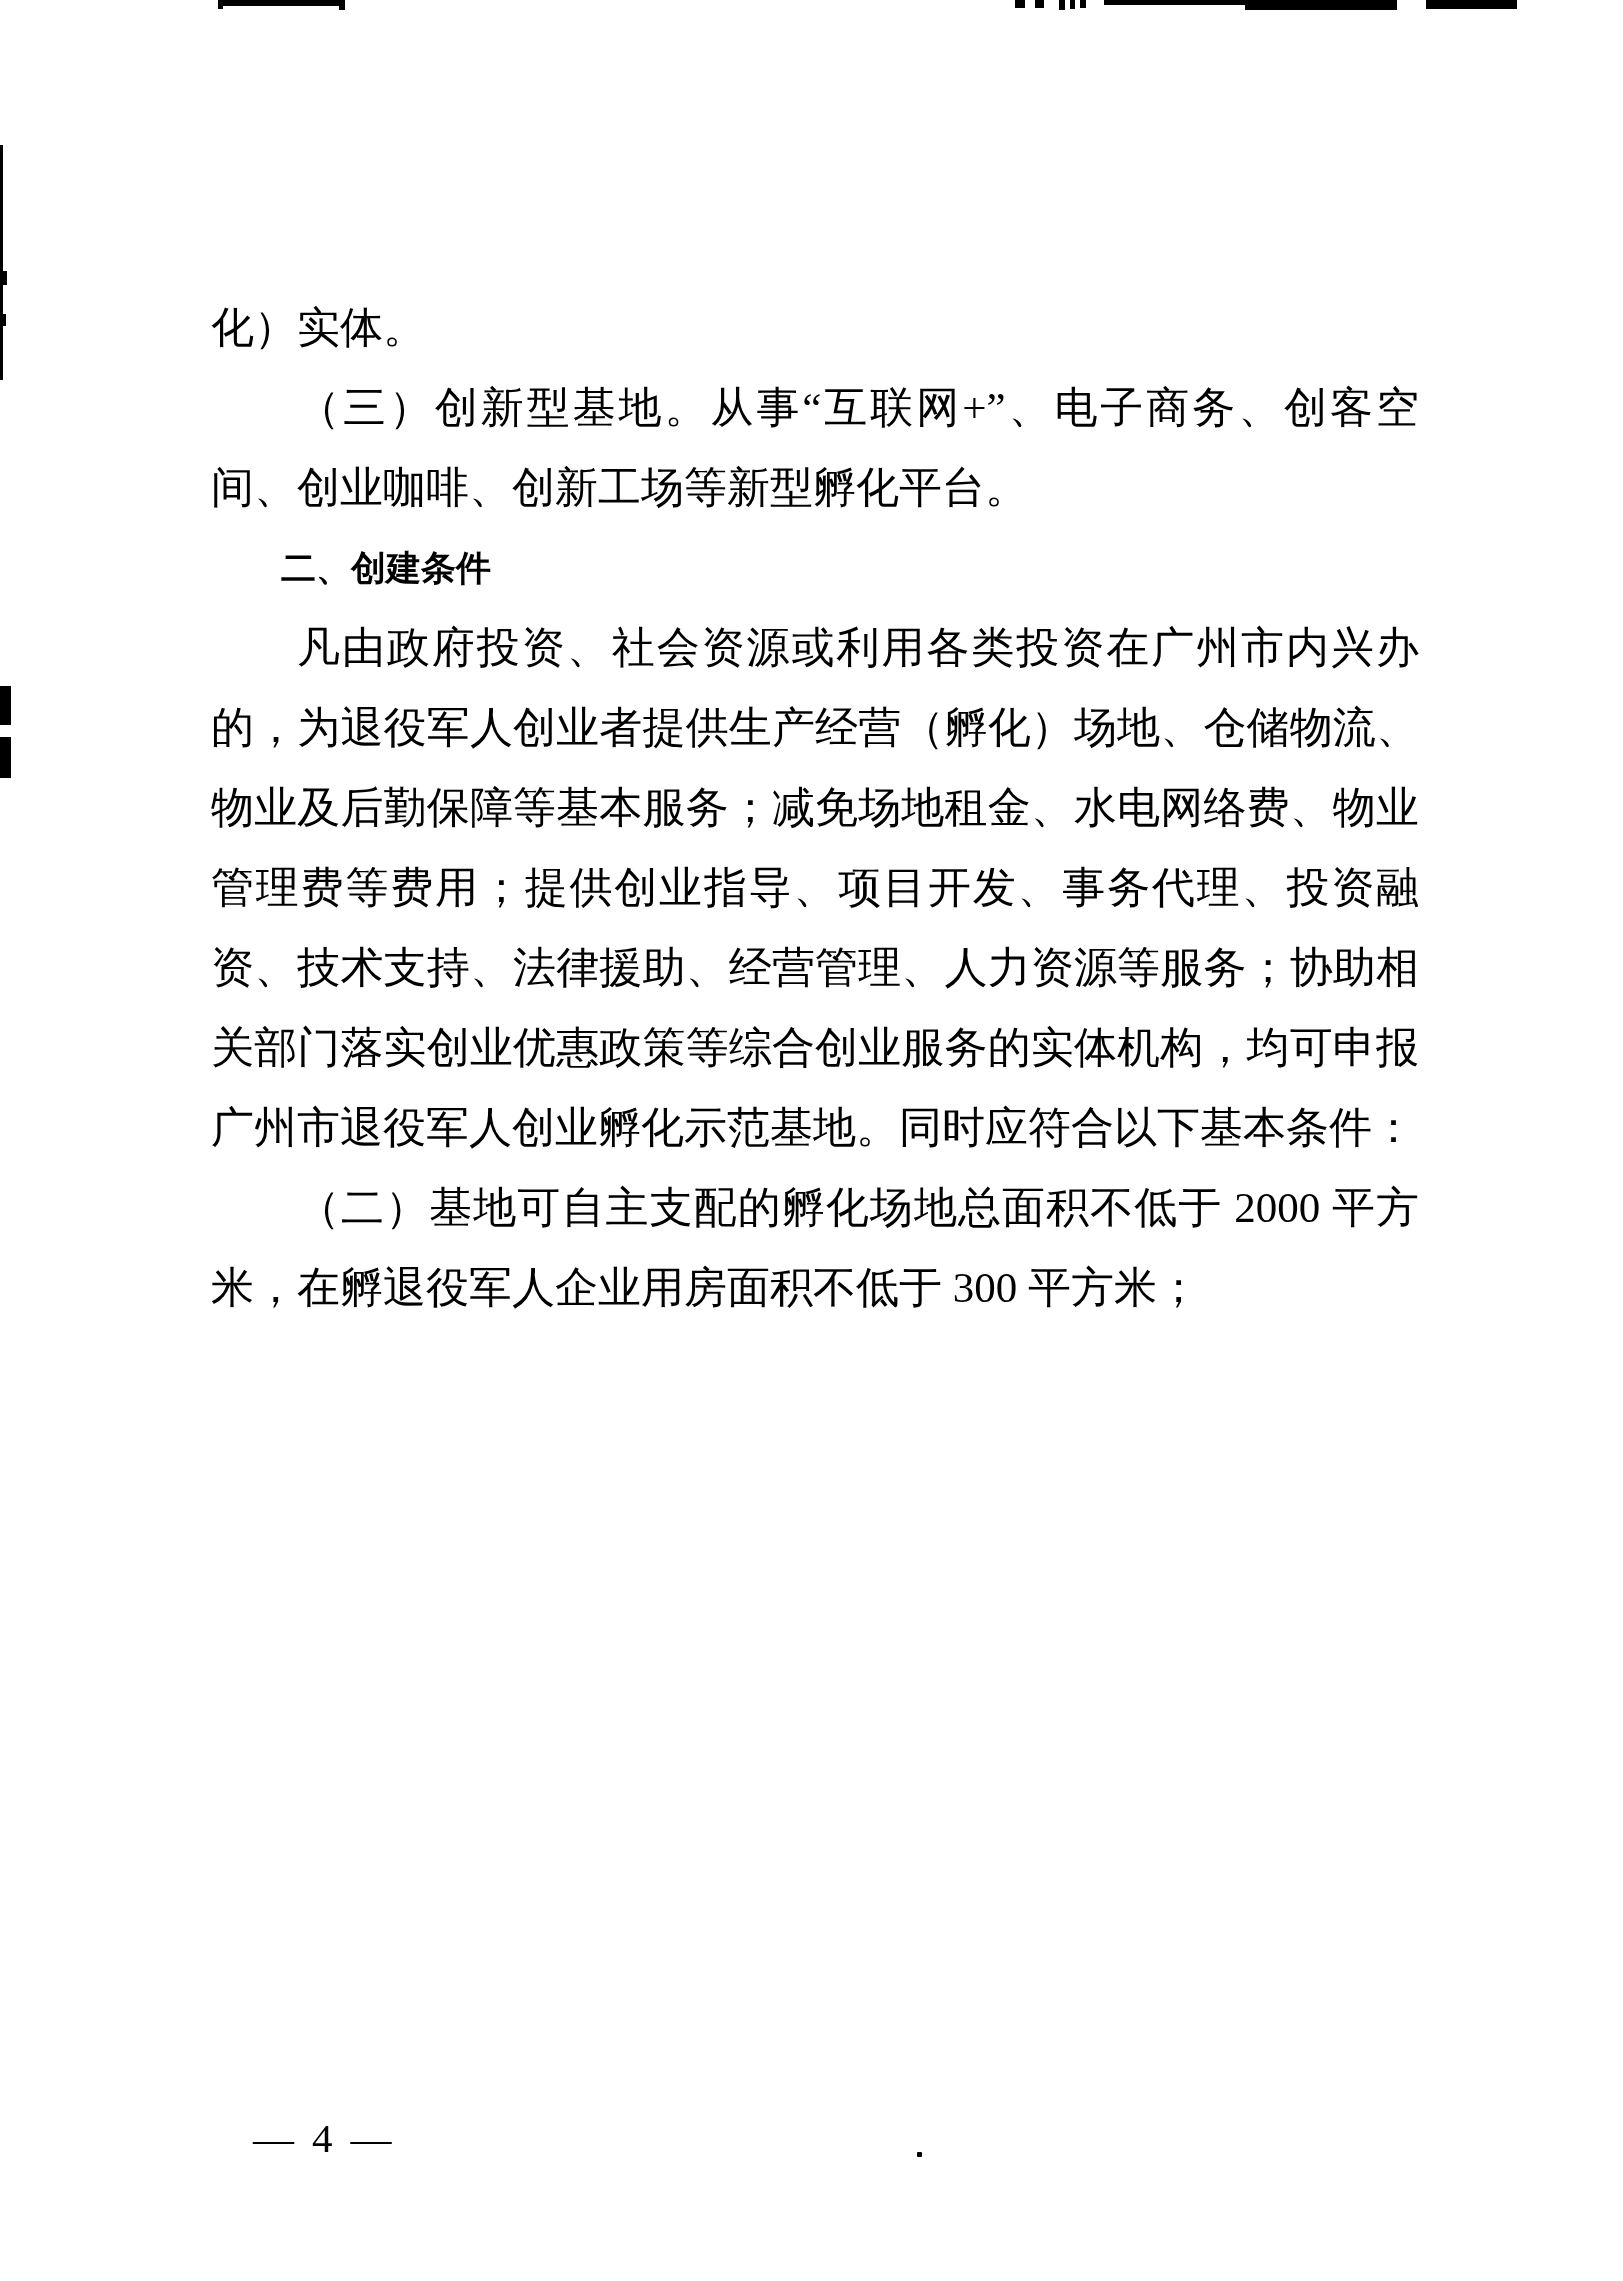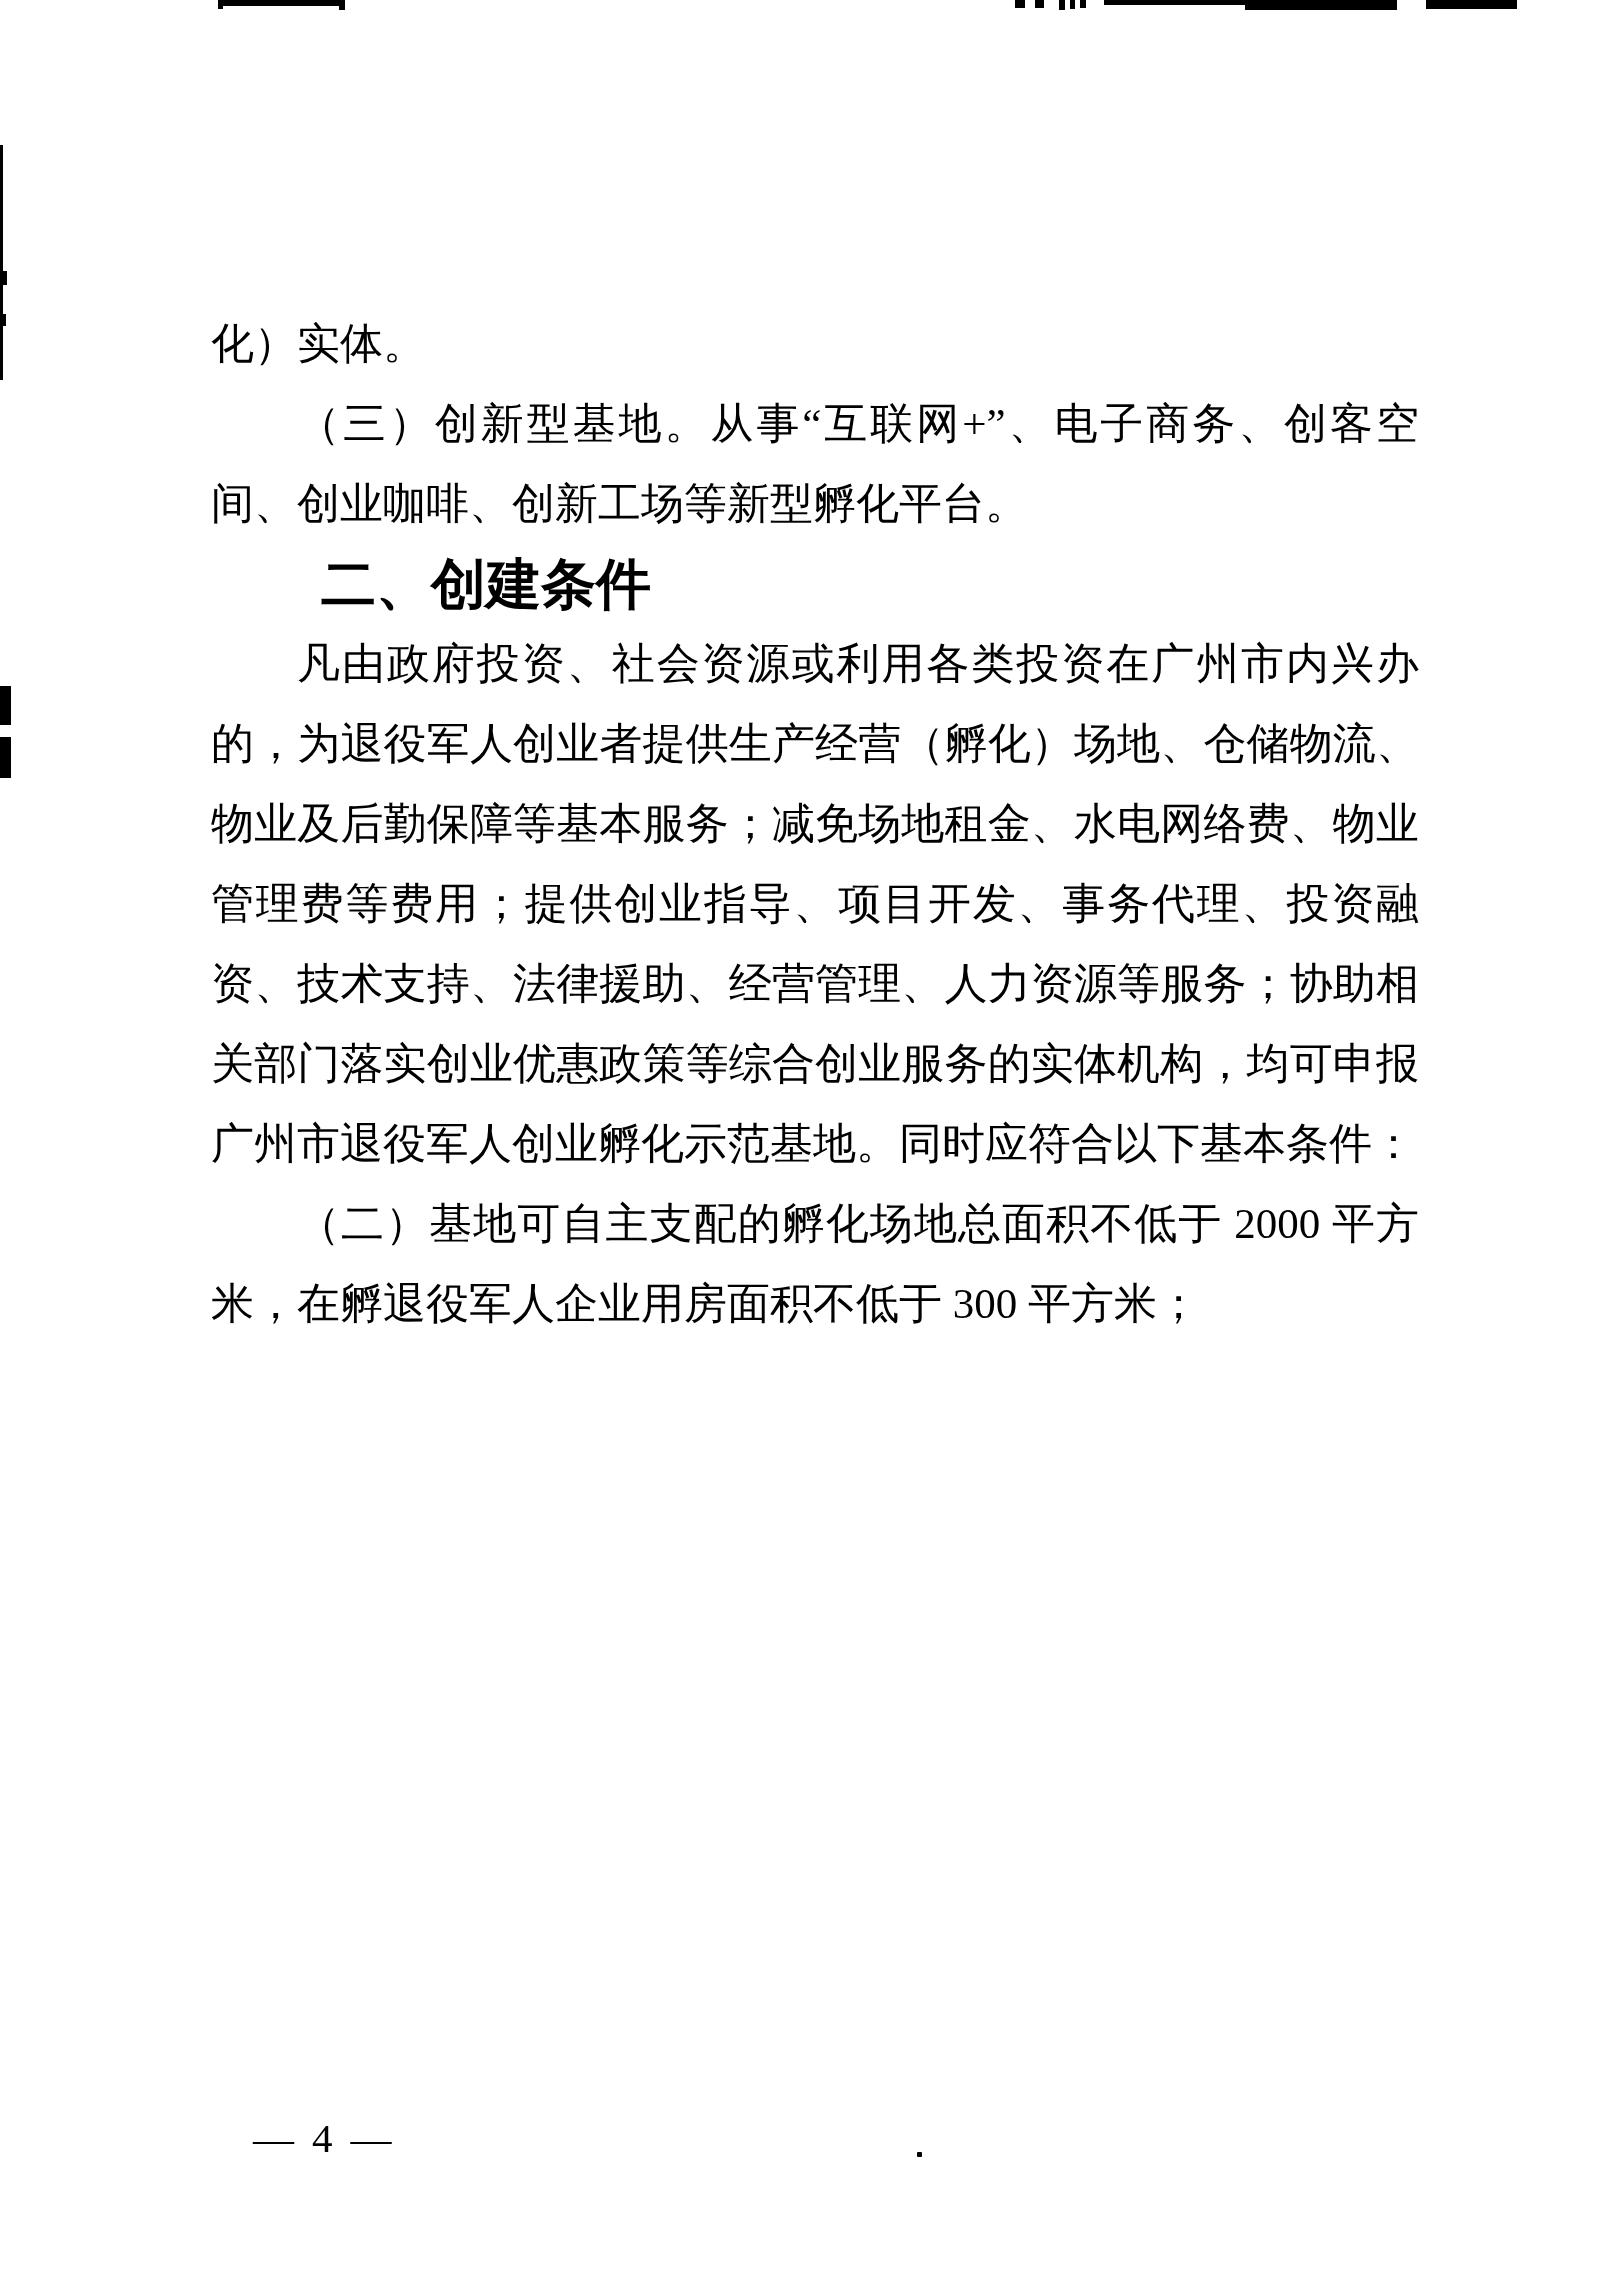--- a/index.html
+++ b/index.html
@@ -18,41 +18,41 @@
   }
   
   .artifact {
     position: absolute;
     background: #000000;
   }
   
   .text-block {
     position: absolute;
     left: 211px;
-    top: 304px;
+    top: 288px;
     width: 1208px;
     font-size: 43px;
     line-height: 80px;
     text-align: justify;
     letter-spacing: 0;
   }
   .para {
     margin: 0;
     padding: 0;
     text-indent: 2em;
     font-weight: normal;
   }
   .para.no-indent {
     text-indent: 0;
   }
   .heading {
     margin: 0;
     padding: 0;
     text-indent: 2em;
-    font-size: 55px;
+    font-size: 35px;
     line-height: 80px;
     font-weight: bold;
     font-family: "Liberation Sans", "DejaVu Sans", sans-serif;
   }
   
   .page-number {
     position: absolute;
     left: 253px;
     top: 2115px;
     font-size: 41px;

